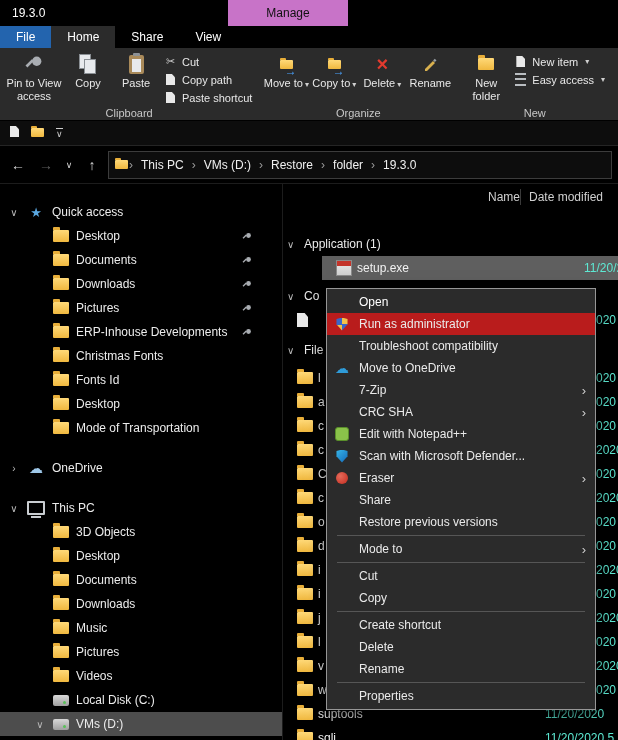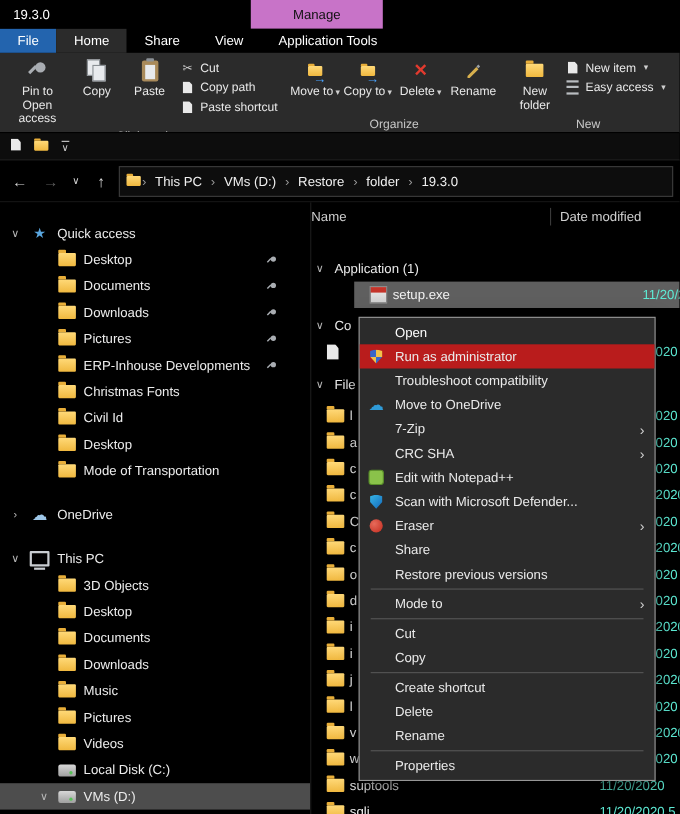--- a/index.html
+++ b/index.html
@@ -84,21 +84,21 @@
   .ic-pc::after{content:"";position:absolute;left:2px;bottom:-5px;right:2px;height:2px;background:#c9cdd1;}
   .cloud{color:#9ec7e8;font-size:14px;line-height:14px;}
   .star{color:#5aa7e0;font-size:13px;}
   .ic-doc{display:inline-block;width:11px;height:14px;background:#e9e9e9;clip-path:polygon(0 0,70% 0,100% 28%,100% 100%,0 100%);}
   .ic-setup{display:inline-block;width:14px;height:14px;background:linear-gradient(#ececec,#cfcfcf);border:1px solid #8a8a8a;position:relative;}
   .ic-setup::before{content:"";position:absolute;left:0;top:0;right:0;height:5px;background:#c4342a;}
 
   
   .filepane{flex:1;position:relative;border-left:1px solid #1c1c1c;overflow:hidden;background:#000;}
   .colheaders{height:26px;display:flex;align-items:center;color:#cfcfcf;}
-  .col-name{width:217px;}
+  .col-name{margin-left:20px;width:217px;text-align:right;}
   .col-sep{width:1px;height:16px;background:#3a3a3a;}
   .col-date{padding-left:8px;white-space:nowrap;overflow:hidden;}
   .ghead{height:24px;display:flex;align-items:center;gap:7px;padding-left:4px;white-space:nowrap;}
   .ghead.first{margin-top:22px;}
   .ghead .gchev{color:#b8b8b8;font-size:10px;width:10px;}
   .ghead .gtext{color:#eaeaea;}
   .frow{height:24px;display:flex;align-items:center;padding-left:14px;position:relative;white-space:nowrap;}
   .frow.selected{background:#5f5f5f;margin-left:39px;}
   .fname{margin-left:5px;color:#f2f2f2;}
   .fdate{position:absolute;left:262px;color:#5eead4;}
@@ -129,35 +129,34 @@
   <div class="titlebar">
     <span class="title-text">19.3.0</span>
     <div class="manage-chip">Manage</div>
   </div>
 
   <div class="tabrow">
     <div class="tab file">File</div>
     <div class="tab selected">Home</div>
     <div class="tab">Share</div>
     <div class="tab">View</div>
-    <div class="tab">Application Tools</div>
   </div>
 
   <div class="ribbon">
 
     <div class="rgroup">
       <div class="rbody">
         <div class="bigbtn wide">
           <span class="ric">
             <svg width="18" height="18" viewBox="0 0 10 10">
                 <circle cx="6.5" cy="3.5" r="2.6" fill="#a9adb2"></circle>
                 <rect x="0.6" y="5.4" width="5" height="1.5" transform="rotate(-45 1 6)" fill="#a9adb2"></rect>
               </svg>
           </span>
-          <span class="blabel">Pin to Open access</span>
+          <span class="blabel">Pin to View access</span>
         </div>
         <div class="bigbtn">
           <span class="ric">
               <span class="ic-copy"></span>
             </span>
           <span class="blabel">Copy</span>
         </div>
         <div class="bigbtn">
           <span class="ric">
               <span class="ic-paste"></span>
@@ -352,21 +351,21 @@
       <div class="srow">
         <span class="sic2 child">
             <span class="ic-folder"></span>
           </span>
         <span class="slabel child">Christmas Fonts</span>
       </div>
       <div class="srow">
         <span class="sic2 child">
             <span class="ic-folder"></span>
           </span>
-        <span class="slabel child">Civil Id</span>
+        <span class="slabel child">Fonts Id</span>
       </div>
       <div class="srow">
         <span class="sic2 child">
             <span class="ic-folder"></span>
           </span>
         <span class="slabel child">Desktop</span>
       </div>
       <div class="srow">
         <span class="sic2 child">
             <span class="ic-folder"></span>

